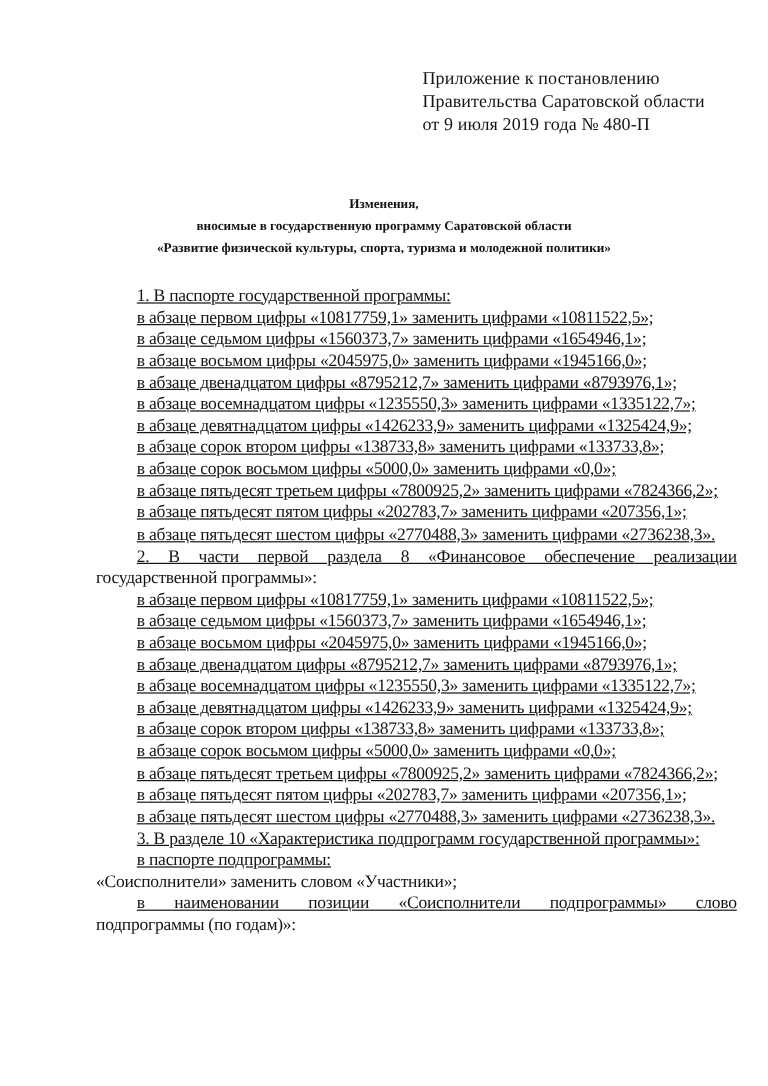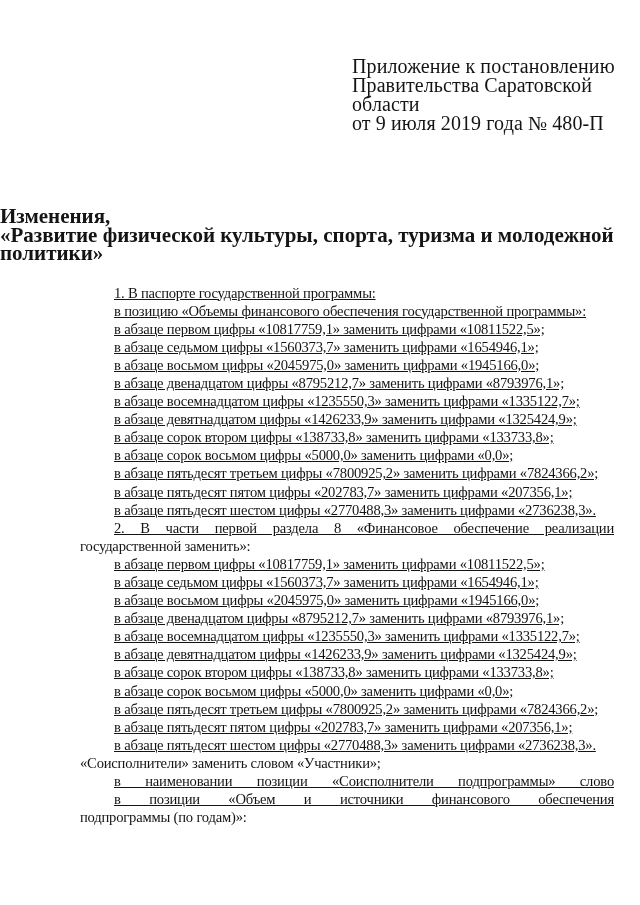--- a/index.html
+++ b/index.html
@@ -12,28 +12,29 @@
     color: #141414;
   }
   .page {
     position: relative;
     width: 640px;
     height: 905px;
     background: #ffffff;
   }
   .header-block {
     margin: 57px 0 0 352px;
-    font-size: 20px;
+    font-size: 15px;
     line-height: 19px;
     letter-spacing: 0.1px;
   }
   .title-block {
-    margin-top: 74px;
+    margin-top: 47px;
+    text-align: center;
     font-weight: bold;
-    font-size: 21px;
+    font-size: 11px;
     line-height: 18.5px;
   }
   .doc-body {
     margin: 21px 26px 0 80px;
     font-size: 14.6px;
     line-height: 18.1px;
     letter-spacing: -0.2px;
   }
   .line { white-space: nowrap; }
   .line.indent { text-indent: 34px; text-decoration: underline; }
@@ -49,49 +50,50 @@
 <div class="page">
 
   <div class="header-block">
     <div>Приложение к постановлению</div>
     <div>Правительства Саратовской области</div>
     <div>от 9 июля 2019 года № 480-П</div>
   </div>
 
   <div class="title-block">
     <div>Изменения,</div>
+    <div>вносимые в государственную программу Саратовской области</div>
     <div>«Развитие физической культуры, спорта, туризма и молодежной политики»</div>
   </div>
 
   <div class="doc-body">
       <div class="line indent">1. В паспорте государственной программы:</div>
-      <div class="line indent">в позицию «Объемы финансового обеспечения государственной программы»:</div>
       <div class="line indent">в абзаце первом цифры «10817759,1» заменить цифрами «10811522,5»;</div>
       <div class="line indent">в абзаце седьмом цифры «1560373,7» заменить цифрами «1654946,1»;</div>
       <div class="line indent">в абзаце восьмом цифры «2045975,0» заменить цифрами «1945166,0»;</div>
       <div class="line indent">в абзаце двенадцатом цифры «8795212,7» заменить цифрами «8793976,1»;</div>
       <div class="line indent">в абзаце восемнадцатом цифры «1235550,3» заменить цифрами «1335122,7»;</div>
       <div class="line indent">в абзаце девятнадцатом цифры «1426233,9» заменить цифрами «1325424,9»;</div>
       <div class="line indent">в абзаце сорок втором цифры «138733,8» заменить цифрами «133733,8»;</div>
       <div class="line indent">в абзаце сорок восьмом цифры «5000,0» заменить цифрами «0,0»;</div>
       <div class="line indent">в абзаце пятьдесят третьем цифры «7800925,2» заменить цифрами «7824366,2»;</div>
       <div class="line indent">в абзаце пятьдесят пятом цифры «202783,7» заменить цифрами «207356,1»;</div>
       <div class="line indent">в абзаце пятьдесят шестом цифры «2770488,3» заменить цифрами «2736238,3».</div>
       <div class="line indent spread">2. В части первой раздела 8 «Финансовое обеспечение реализации</div>
-      <div class="line">государственной заменить»:</div>
+      <div class="line">государственной программы»:</div>
       <div class="line indent">в абзаце первом цифры «10817759,1» заменить цифрами «10811522,5»;</div>
       <div class="line indent">в абзаце седьмом цифры «1560373,7» заменить цифрами «1654946,1»;</div>
       <div class="line indent">в абзаце восьмом цифры «2045975,0» заменить цифрами «1945166,0»;</div>
       <div class="line indent">в абзаце двенадцатом цифры «8795212,7» заменить цифрами «8793976,1»;</div>
       <div class="line indent">в абзаце восемнадцатом цифры «1235550,3» заменить цифрами «1335122,7»;</div>
       <div class="line indent">в абзаце девятнадцатом цифры «1426233,9» заменить цифрами «1325424,9»;</div>
       <div class="line indent">в абзаце сорок втором цифры «138733,8» заменить цифрами «133733,8»;</div>
       <div class="line indent">в абзаце сорок восьмом цифры «5000,0» заменить цифрами «0,0»;</div>
       <div class="line indent">в абзаце пятьдесят третьем цифры «7800925,2» заменить цифрами «7824366,2»;</div>
       <div class="line indent">в абзаце пятьдесят пятом цифры «202783,7» заменить цифрами «207356,1»;</div>
       <div class="line indent">в абзаце пятьдесят шестом цифры «2770488,3» заменить цифрами «2736238,3».</div>
+      <div class="line indent">3. В разделе 10 «Характеристика подпрограмм государственной программы»:</div>
+      <div class="line indent">в паспорте подпрограммы:</div>
       <div class="line">«Соисполнители» заменить словом «Участники»;</div>
       <div class="line indent spread">в наименовании позиции «Соисполнители подпрограммы» слово</div>
-      <div class="line indent spread">в позиции «Объем и источники финансового обеспечения</div>
       <div class="line">подпрограммы (по годам)»:</div>
     </div>
 
 </div>
 
 </body></html>

